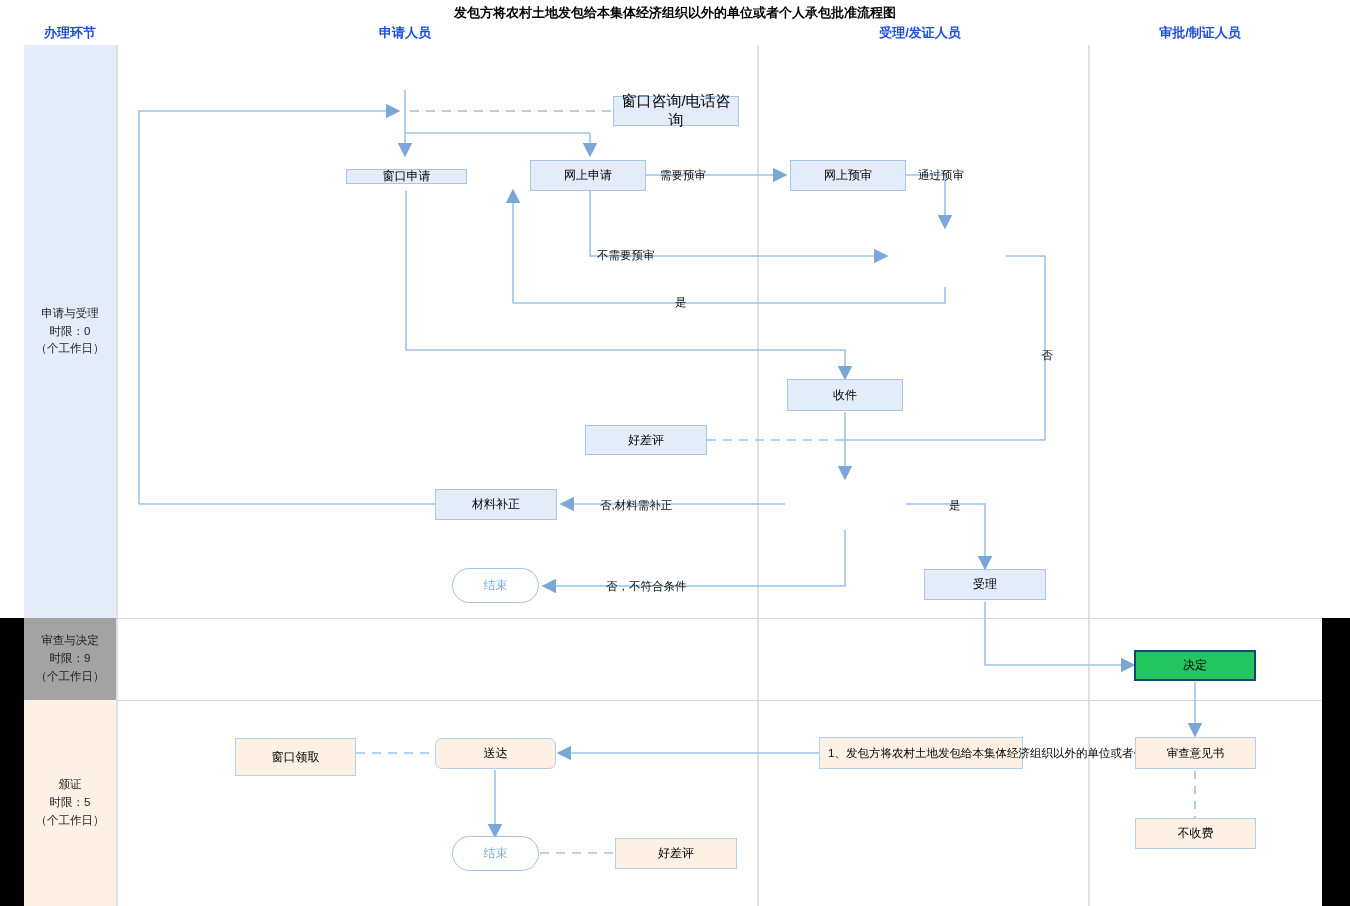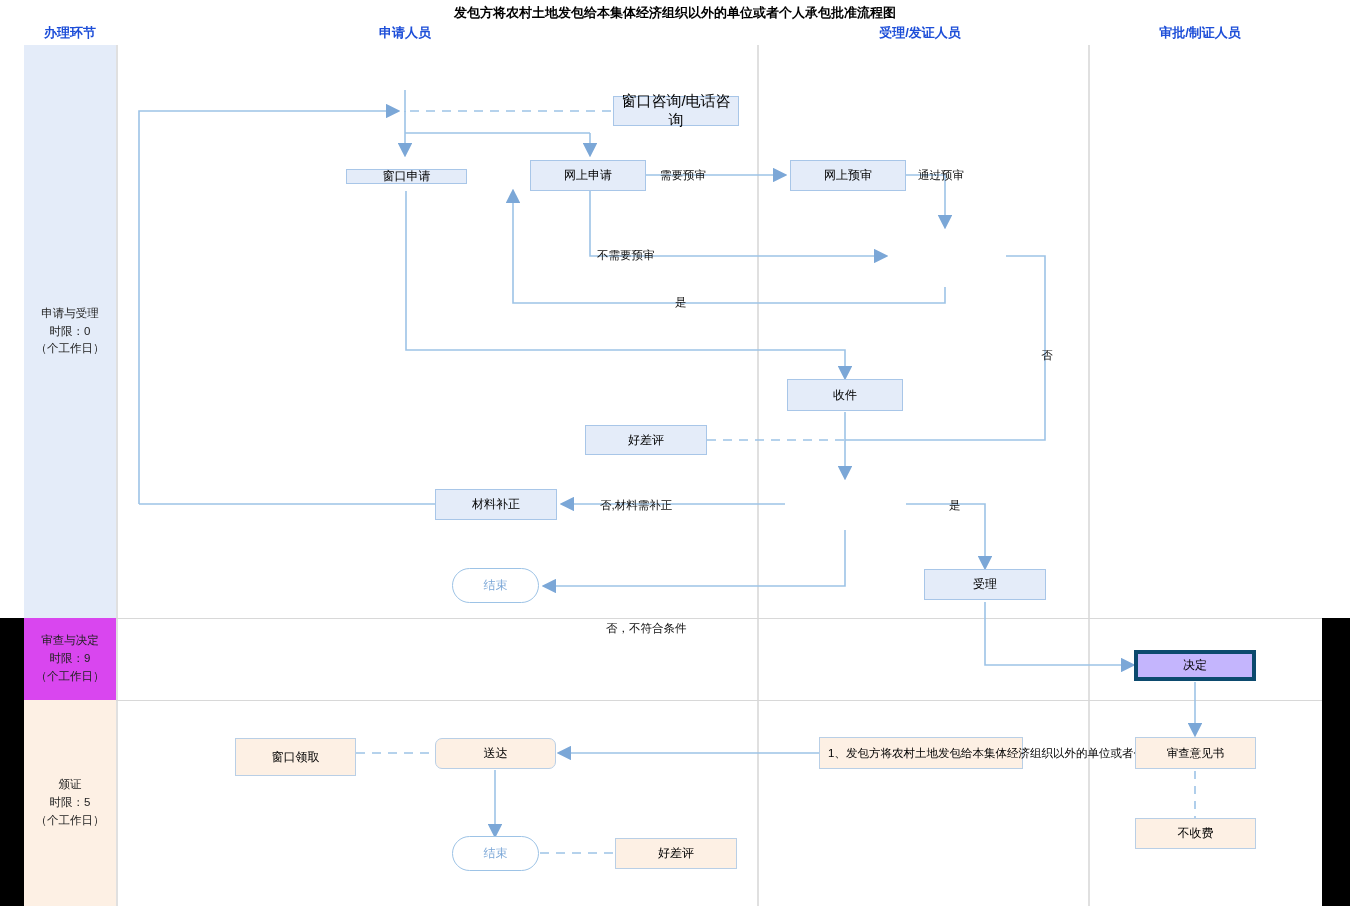--- a/index.html
+++ b/index.html
@@ -26,39 +26,39 @@
   }
 
   
   .phase-cell{
     position:absolute; left:24px; width:92px;
     display:flex; align-items:center; justify-content:center;
     text-align:center; font-size:11.5px; color:#222; line-height:1.55;
     white-space:pre-line;
   }
   .phase-blue{ background:#e4ecf9; }
-  .phase-green{ background:#d946ef; }
+  .phase-green{ background:#a3a3a3; }
   .phase-peach{ background:#fdf0e4; }
 
   
   .gutter{ position:absolute; background:#000; }
 
   
   .v-div{ position:absolute; width:2px; background:#e0e0e0; }
   .h-div{ position:absolute; height:1px; background:#d8d8d8; }
 
   
   .node{
     position:absolute;
     display:flex; align-items:center; justify-content:center;
     text-align:center; font-size:12px; line-height:1.25;
     white-space:pre-line;
   }
   .n-rect{ background:#e4ecf9; border:1px solid #a8c6e8; }
-  .n-rect-green{ background:#c4b5fd; border:4px solid #0c4a6e; }
+  .n-rect-green{ background:#22c55e; border:2px solid #0c4a6e; }
   .n-rect-peach{ background:#fdf0e4; border:1px solid #b9cfe6; }
   .n-term{
     background:#ffffff; border:1px solid #9dc3e6;
     border-radius:22px; color:#7ba7d7;
   }
   .n-diamond{ background:transparent; border:none; }
   .n-diamond .dtext{ position:relative; z-index:2; }
   .n-diamond svg{ position:absolute; left:0; top:0; }
 
   
@@ -193,16 +193,16 @@
   <div class="node n-term" style="left:452px;top:836px;width:87px;height:35px;">结束</div>
 
   <div class="node n-rect-peach" style="left:615px;top:838px;width:122px;height:31px;">好差评</div>
 
   <div class="elabel" style="left:660px;top:168px;">需要预审</div>
   <div class="elabel" style="left:918px;top:168px;">通过预审</div>
   <div class="elabel" style="left:597px;top:248px;">不需要预审</div>
   <div class="elabel" style="left:675px;top:295px;">是</div>
   <div class="elabel vert" style="left:1039px;top:341px;">否</div>
   <div class="elabel" style="left:600px;top:498px;">否,材料需补正</div>
-  <div class="elabel" style="left:606px;top:579px;margin-top:42px;">否，不符合条件</div>
+  <div class="elabel" style="left:606px;top:579px;">否，不符合条件</div>
   <div class="elabel" style="left:949px;top:498px;">是</div>
 
 </div>
 
 </body></html>

